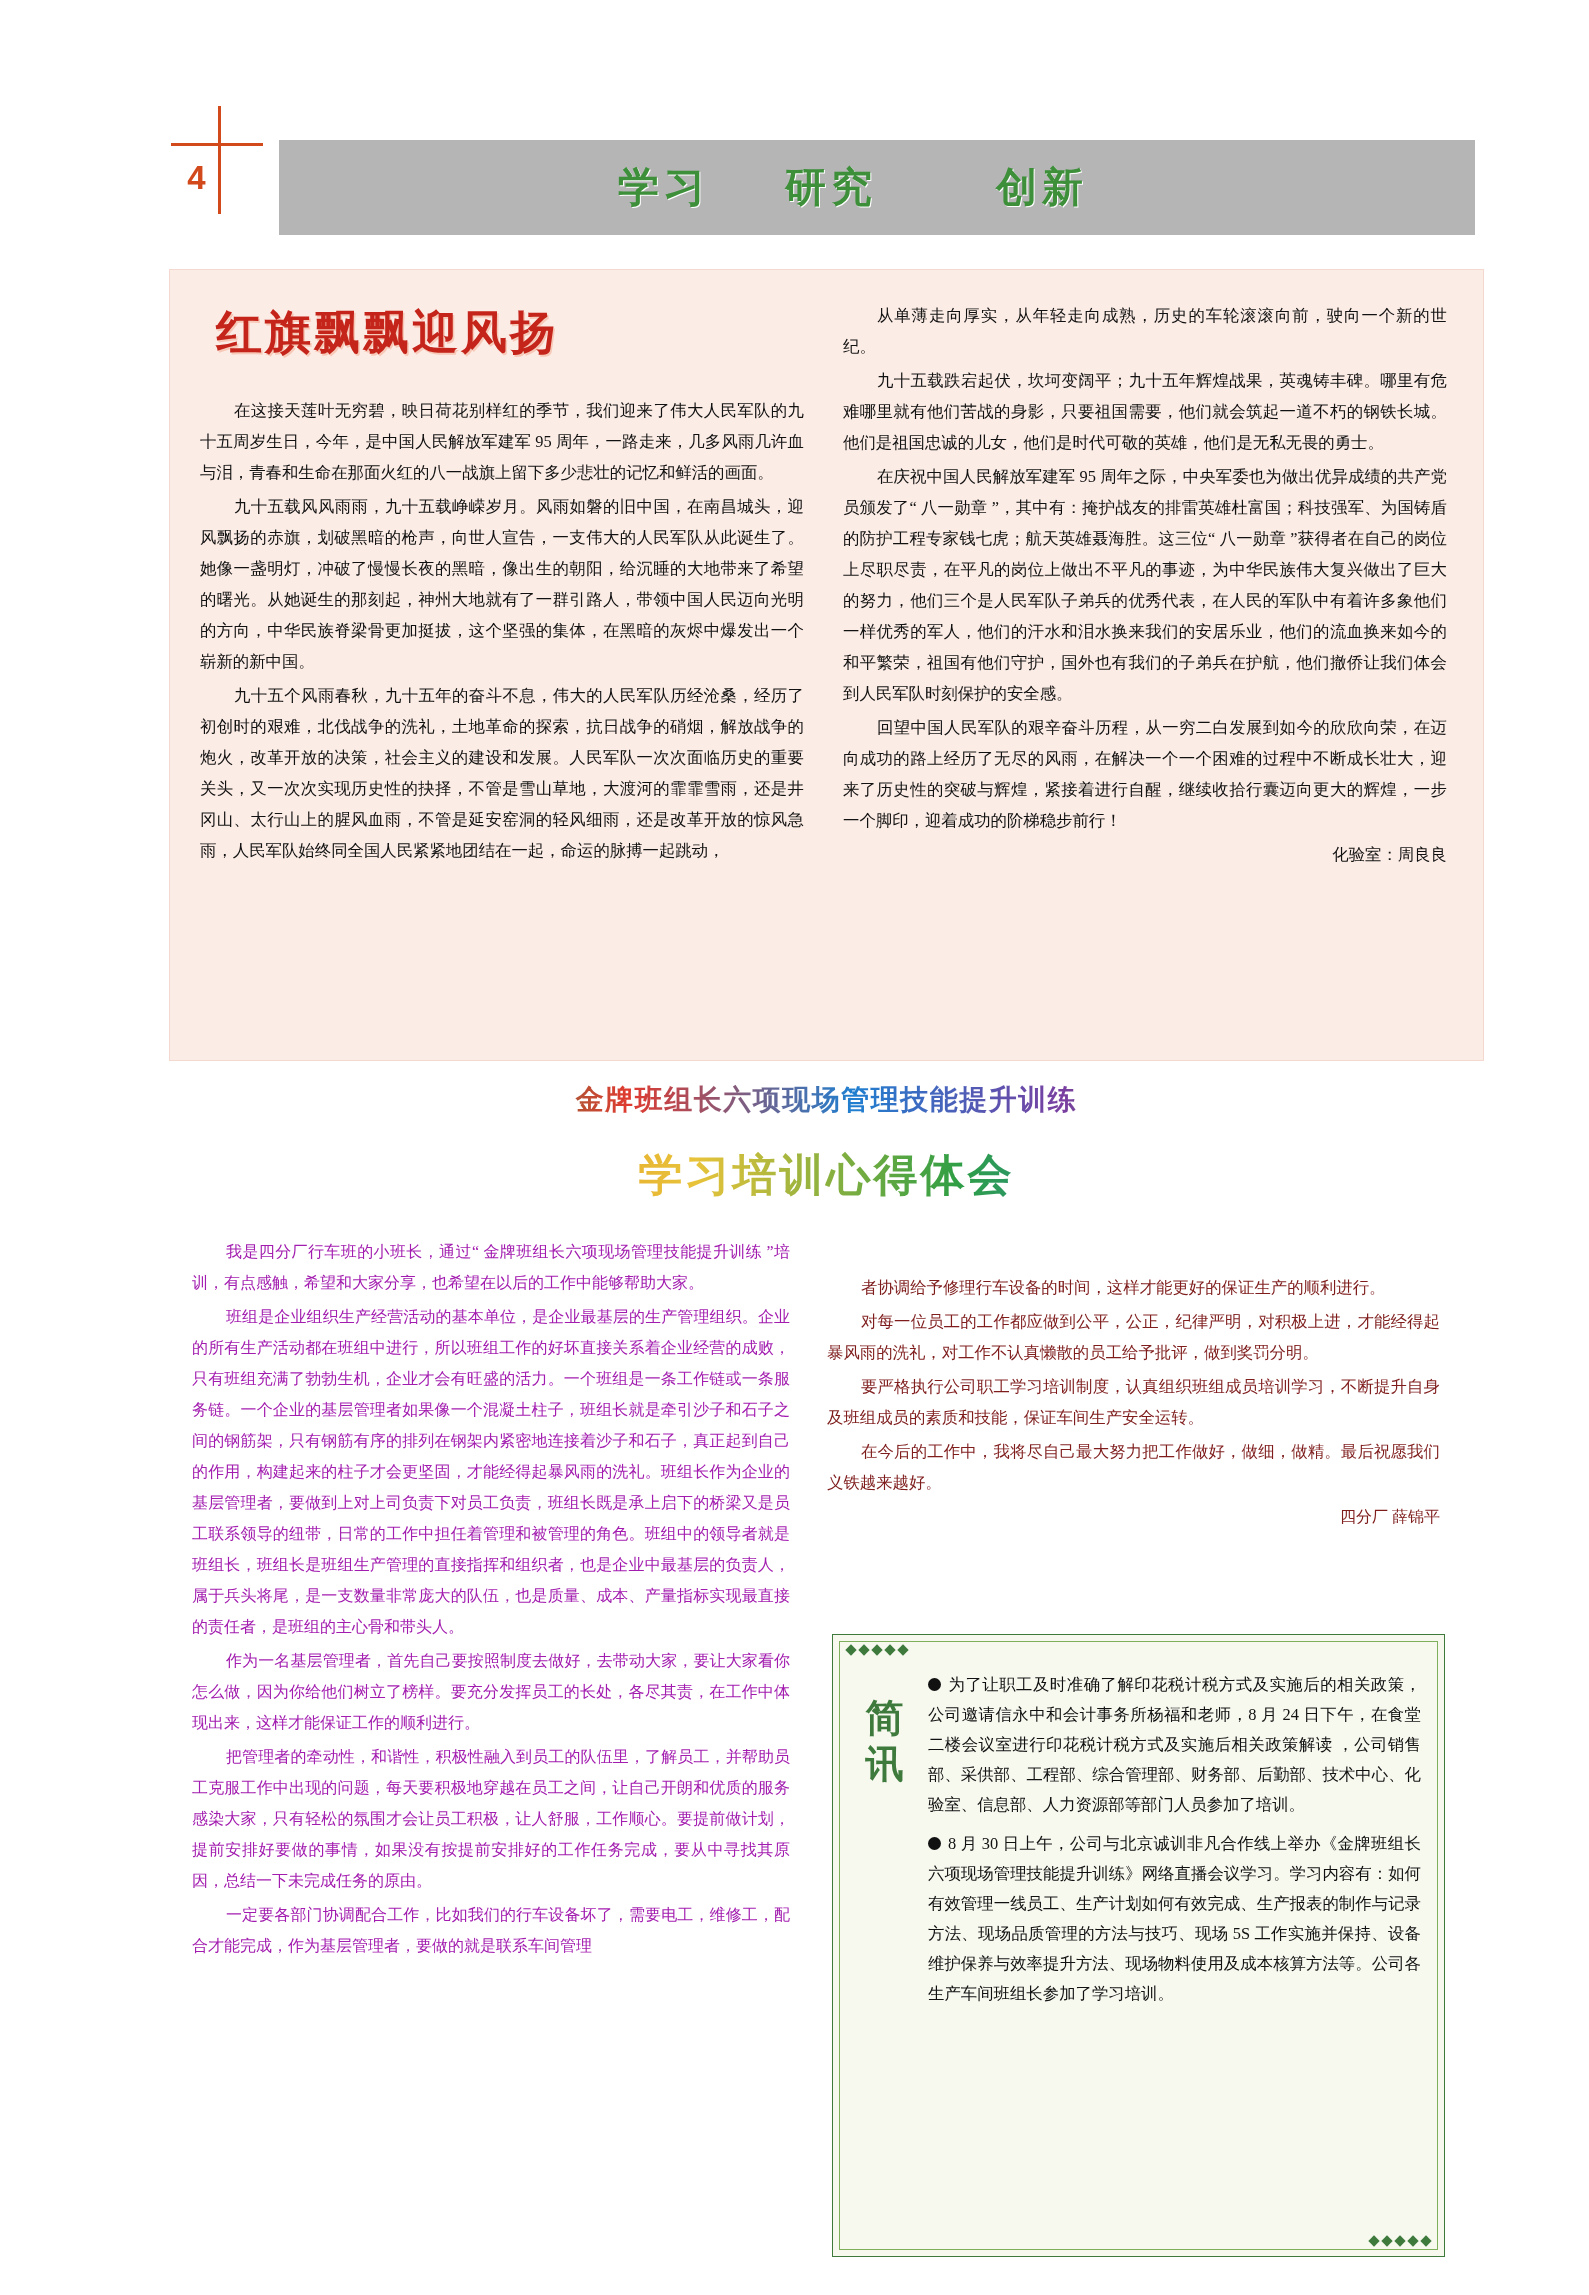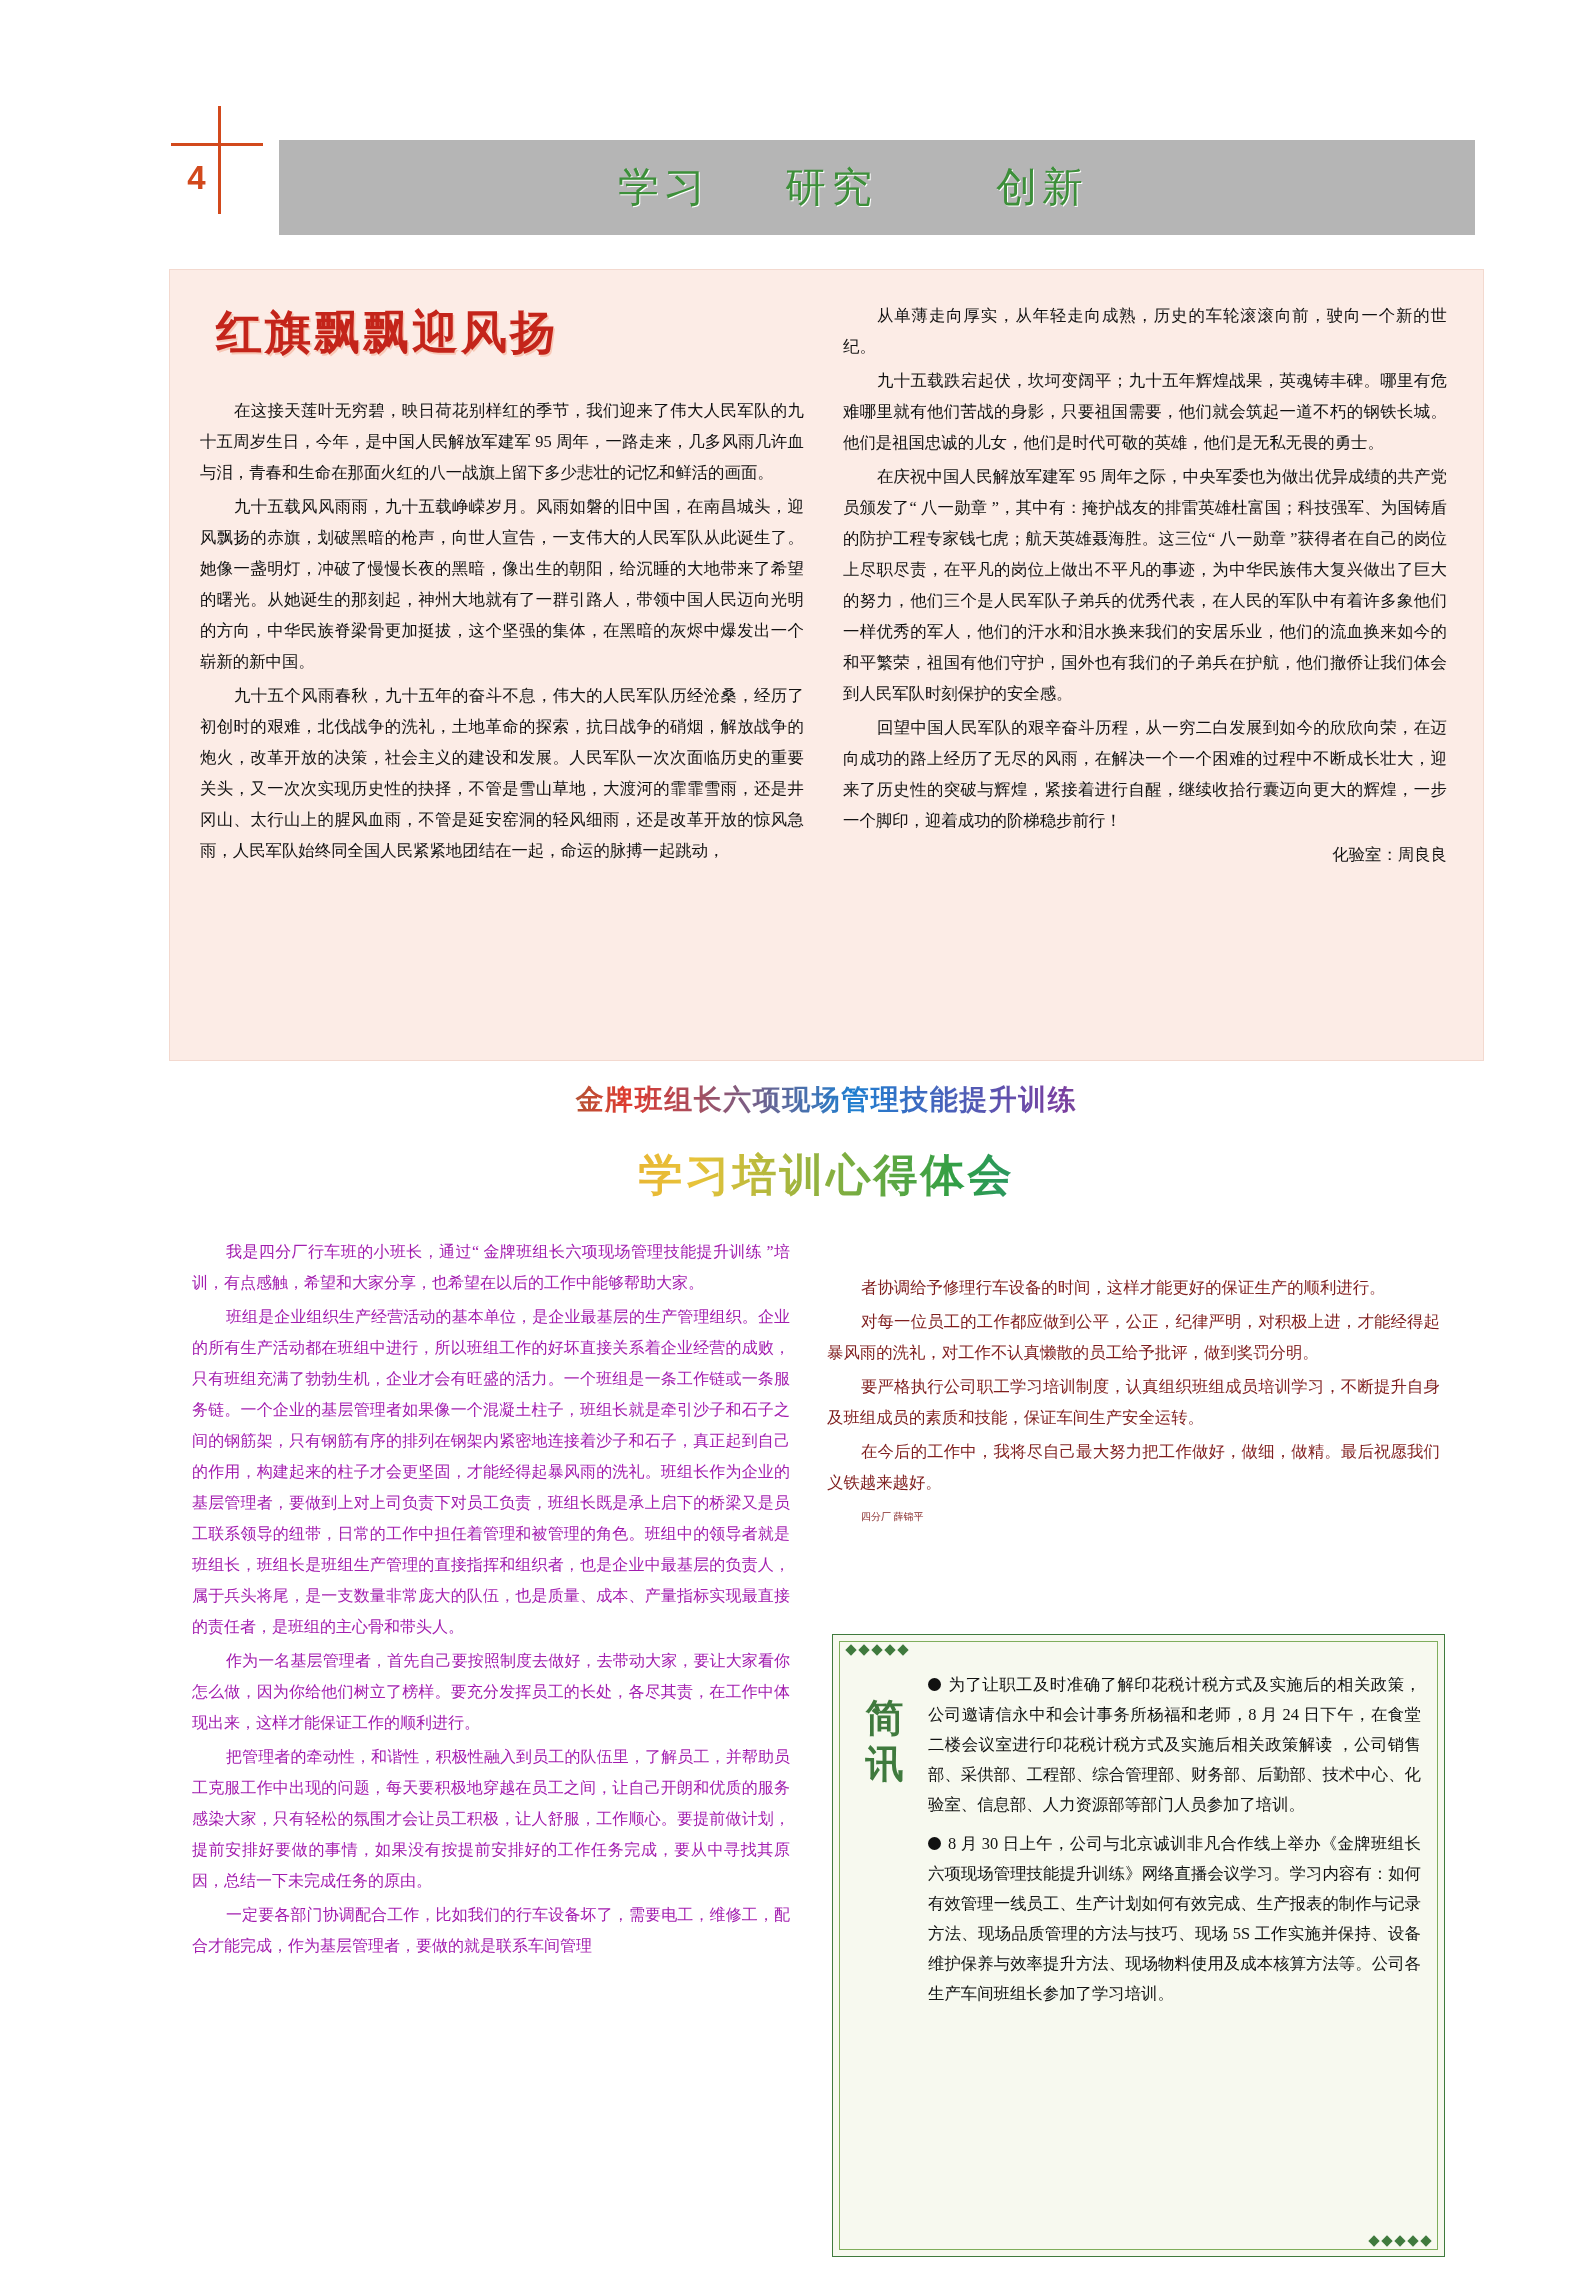--- a/index.html
+++ b/index.html
@@ -65,21 +65,21 @@
     width: 1196px;
     height: 95px;
     display: flex;
     align-items: center;
     justify-content: flex-start;
     padding-left: 339px;
     box-sizing: border-box;
   }
   .header-word {
     font-size: 41px;
-    font-weight: normal;
+    font-weight: bold;
     letter-spacing: 5px;
     color: #3d8f3a;
     font-family: "DejaVu Sans", sans-serif;
     margin-right: 75px;
     text-shadow: 1px 1px 0 #ffffff;
   }
   .header-word.w2 { color: #3d8f3a; }
   .header-word.w3 { color: #3d8f3a; margin-right: 0; margin-left: 44px; }
 
   
@@ -189,24 +189,24 @@
     line-height: 31px;
     color: #7f1d1d;
     text-align: justify;
     font-family: Liberation Serif, serif;
   }
   .a2-col-left p, .a2-col-right p {
     margin: 0 0 3px 0;
     text-indent: 34px;
   }
   .a2-signature {
-    text-align: left;
+    text-align: right;
     margin-top: 20px;
     text-indent: 0;
-    font-size: 10px;
+    font-size: 16px;
   }
 
   
   .newsbox {
     position: absolute;
     left: 832px;
     top: 1634px;
     width: 613px;
     height: 623px;
     border: 1.5px solid #3f7a3d;

